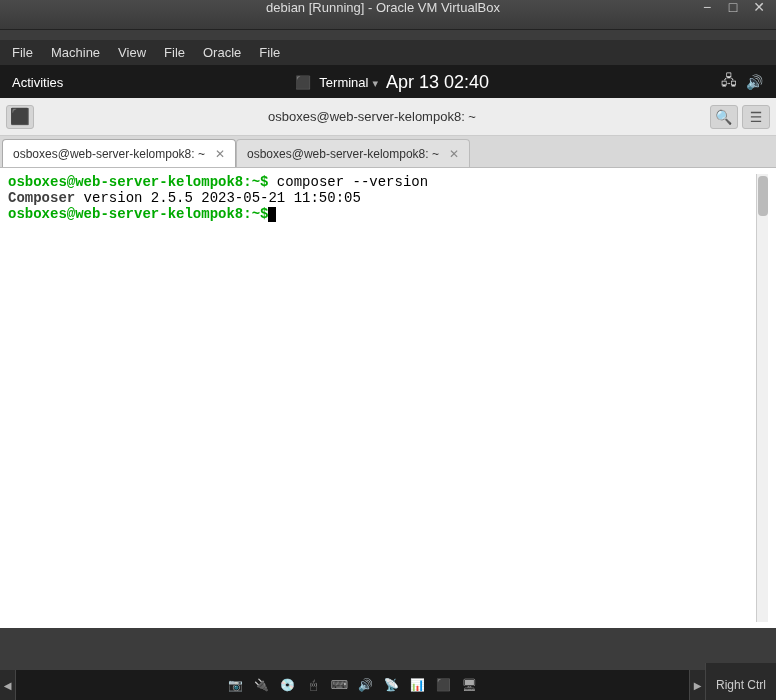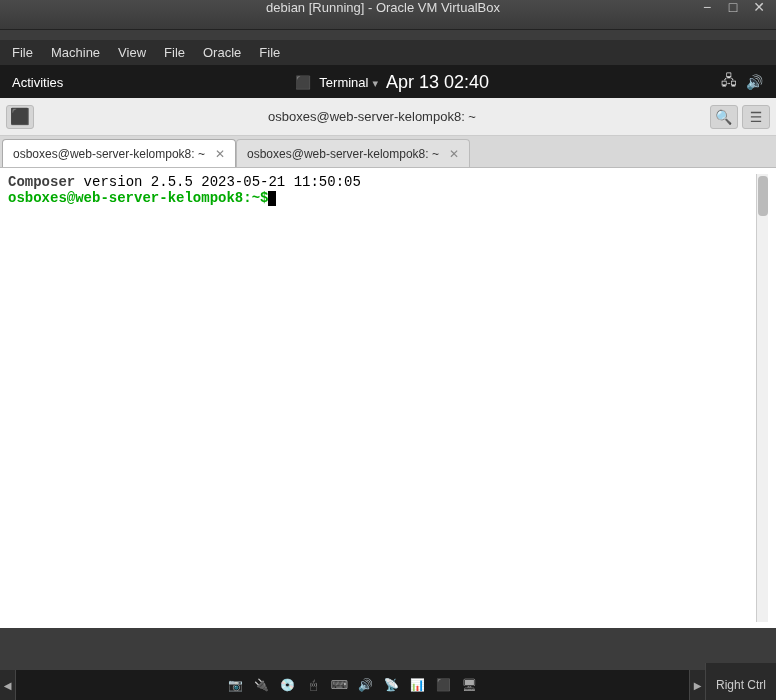--- a/index.html
+++ b/index.html
@@ -362,20 +362,23 @@
   </div>
   <div class="tab" style="background:#e0e0e0;">
     <span style="font-size:12px;color:#333;">osboxes@web-server-kelompok8: ~</span>
     <span class="tab-close">✕</span>
   </div>
 </div>
 
 <div id="terminal-content">
   <div id="terminal-inner">
 
+    <div>
+      <span class="prompt-green">osboxes@web-server-kelompok8</span><span class="prompt-green">:~$</span><span class="cmd-text"> composer --version</span>
+    </div>
 
     <div>
       <span class="composer-blue">Composer</span><span class="version-text"> version 2.5.5 2023-05-21 11:50:05</span>
     </div>
 
     <div>
       <span class="prompt-green">osboxes@web-server-kelompok8</span><span class="prompt-green">:~$</span><span class="cursor"></span>
     </div>
 
     <div id="scrollbar-track">

